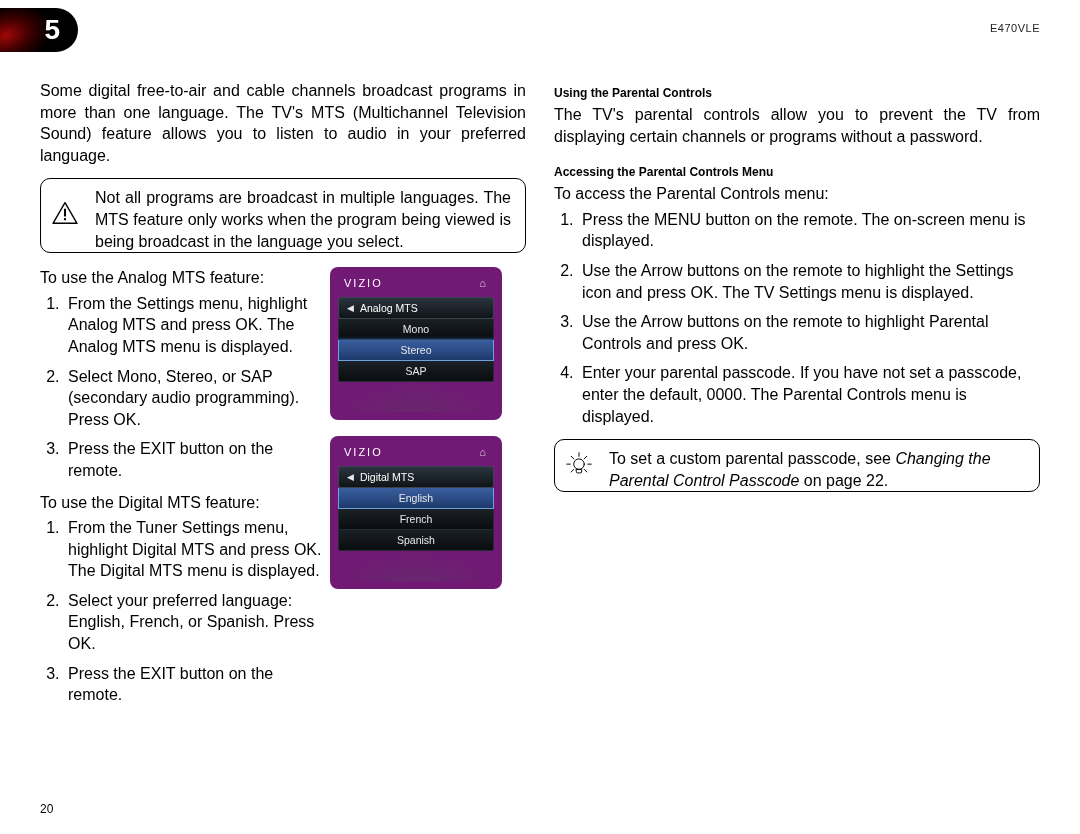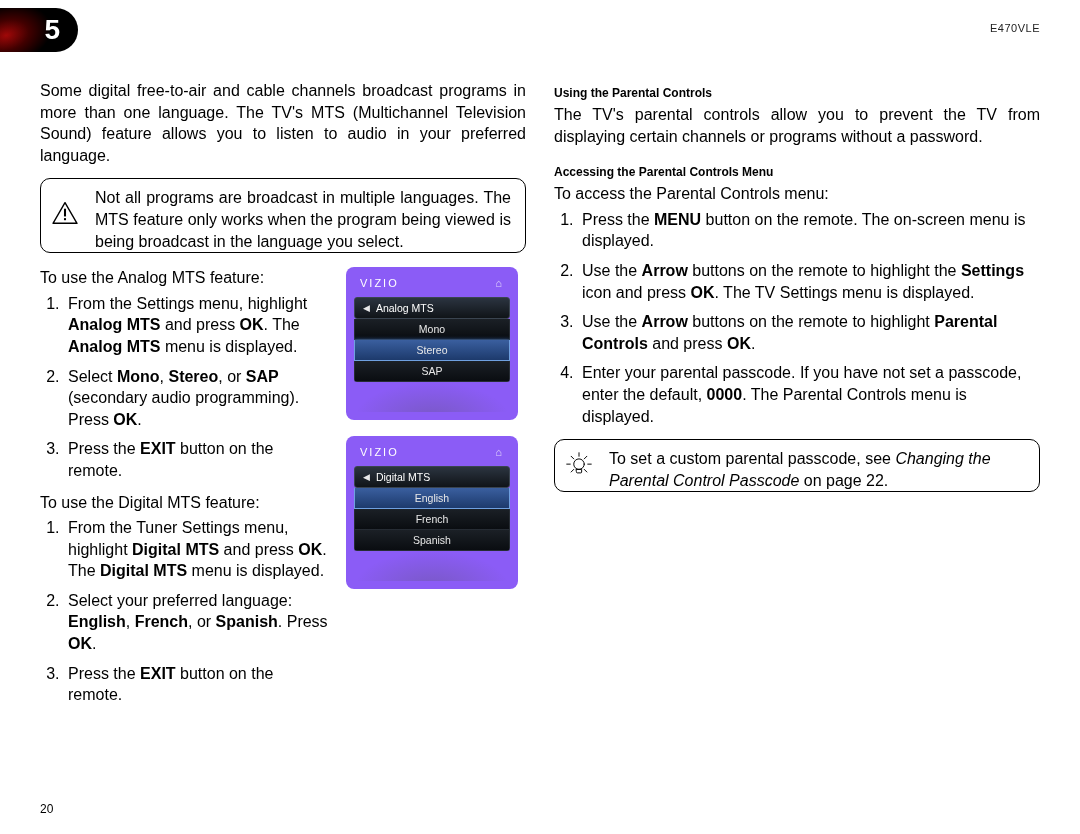--- a/index.html
+++ b/index.html
@@ -91,32 +91,32 @@
   .bulb { width: 28px; height: 28px; }
   ol {
     padding-left: 24px;
     margin: 4px 0 10px 0;
   }
   ol li {
     padding-left: 4px;
     margin-bottom: 8px;
   }
   .narrow-steps { width: 290px; }
-  .left-body { display: flex; gap: 16px; }
+  .left-body { display: flex; }
   .left-text { flex: 0 0 290px; }
   .left-shots {
     flex: 1;
     display: flex;
     flex-direction: column;
     gap: 16px;
     align-items: flex-start;
   }
   .tvmenu {
     width: 172px;
-    background: #8b5cf6;
+    background: #701a75;
     border-radius: 8px;
     padding: 8px;
     color: #fff;
     font-family: Arial, sans-serif;
   }
   .tvmenu-head {
     display: flex;
     justify-content: space-between;
     align-items: center;
     padding: 2px 6px 8px 6px;
@@ -162,21 +162,21 @@
   .tvmenu-spacer {
     height: 30px;
     background: radial-gradient(ellipse at 50% 120%, rgba(80,80,85,.3), rgba(0,0,0,0) 70%);
   }
   .page-number {
     position: absolute;
     bottom: 18px;
     left: 40px;
     font-size: 12px;
   }
-  b { font-weight: bold; }
+  b { font-weight: normal; }
   em { font-style: italic; }
 </style>
 </head>
 <body>
 
 <div class="header">
   <div class="chapter-badge">
     <span class="chapter-number">5</span>
   </div>
   <div class="model">E470VLE</div>

